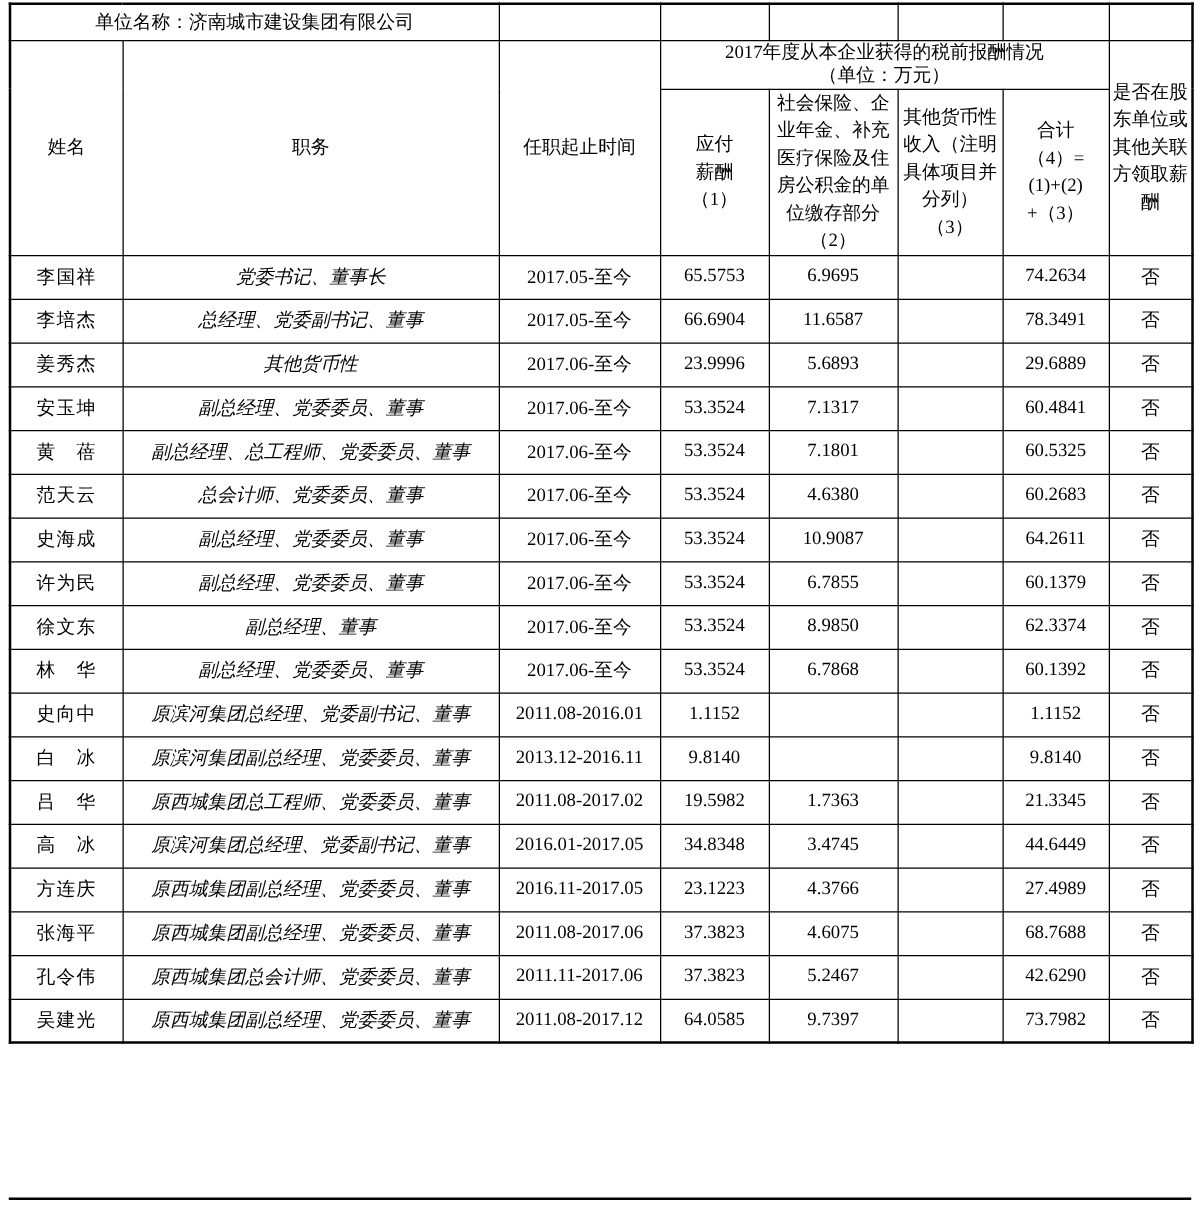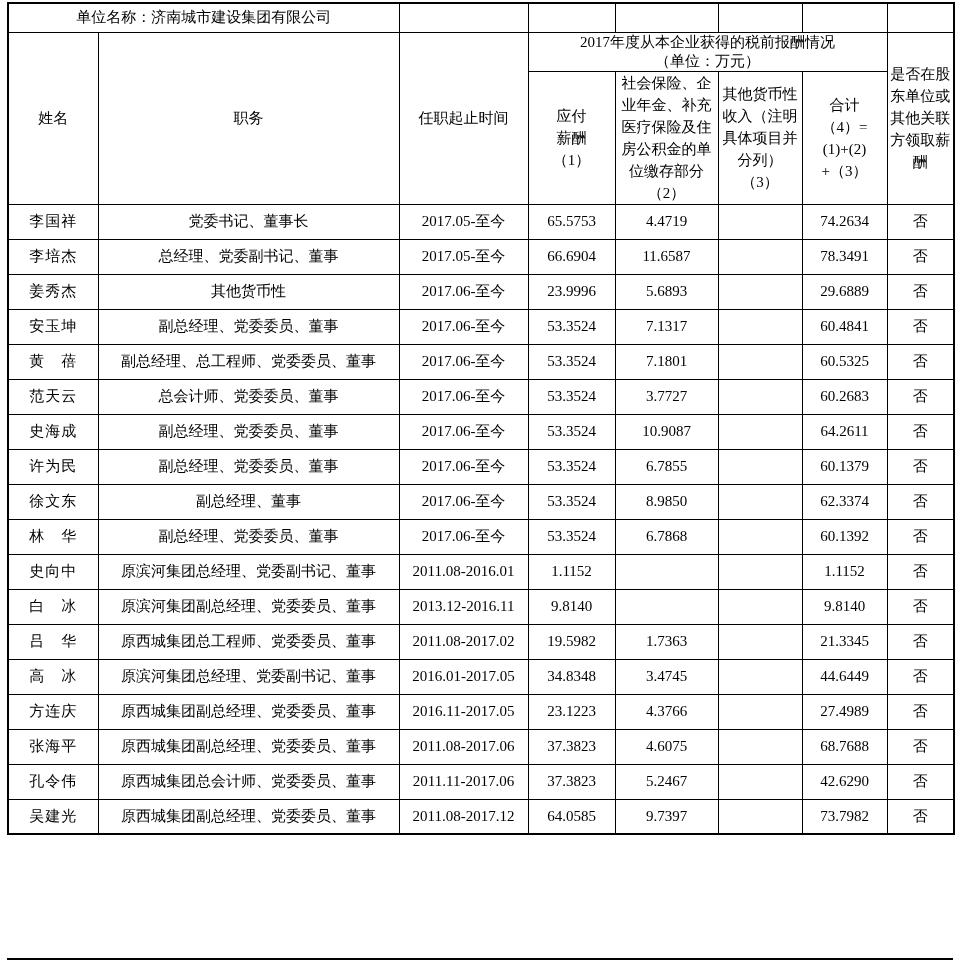--- a/index.html
+++ b/index.html
@@ -46,21 +46,21 @@
     font-size: 15px;
     line-height: 22px;
   }
   td.hd.multi, td.hd.group {
     white-space: pre-line;
     margin-top: 16px;
   }
   td.hd.group { line-height: 19px; }
   tbody.data-rows tr { height: 35px; }
   td.c-name   { font-size: 15px; letter-spacing: 1px; }
-  td.c-pos    { font-size: 15px; }
+  td.c-pos    { font-size: 15px; font-style: italic; }
   td.c-tenure { font-size: 16px; }
   td.c-num    { font-size: 16px; }
   td.c-flag   { font-size: 15px; }
   .bottom-rule {
     position: absolute;
     top: 958px;
     left: 7px;
     width: 946px;
     height: 2px;
     background: #000;
@@ -123,21 +123,21 @@
 (1)+(2)
 +（3）</td>
       </tr>
     </tbody>
     <tbody class="data-rows" id="data-rows">
   <tr>
     <td class="c-name">李国祥</td>
     <td class="c-pos">党委书记、董事长</td>
     <td class="c-tenure">2017.05-至今</td>
     <td class="c-num">65.5753</td>
-    <td class="c-num">4.4719</td>
+    <td class="c-num">6.9695</td>
     <td class="c-num"></td>
     <td class="c-num">74.2634</td>
     <td class="c-flag">否</td>
   </tr>
 
   <tr>
     <td class="c-name">李培杰</td>
     <td class="c-pos">总经理、党委副书记、董事</td>
     <td class="c-tenure">2017.05-至今</td>
     <td class="c-num">66.6904</td>
@@ -178,21 +178,21 @@
     <td class="c-num"></td>
     <td class="c-num">60.5325</td>
     <td class="c-flag">否</td>
   </tr>
 
   <tr>
     <td class="c-name">范天云</td>
     <td class="c-pos">总会计师、党委委员、董事</td>
     <td class="c-tenure">2017.06-至今</td>
     <td class="c-num">53.3524</td>
-    <td class="c-num">3.7727</td>
+    <td class="c-num">4.6380</td>
     <td class="c-num"></td>
     <td class="c-num">60.2683</td>
     <td class="c-flag">否</td>
   </tr>
 
   <tr>
     <td class="c-name">史海成</td>
     <td class="c-pos">副总经理、党委委员、董事</td>
     <td class="c-tenure">2017.06-至今</td>
     <td class="c-num">53.3524</td>

